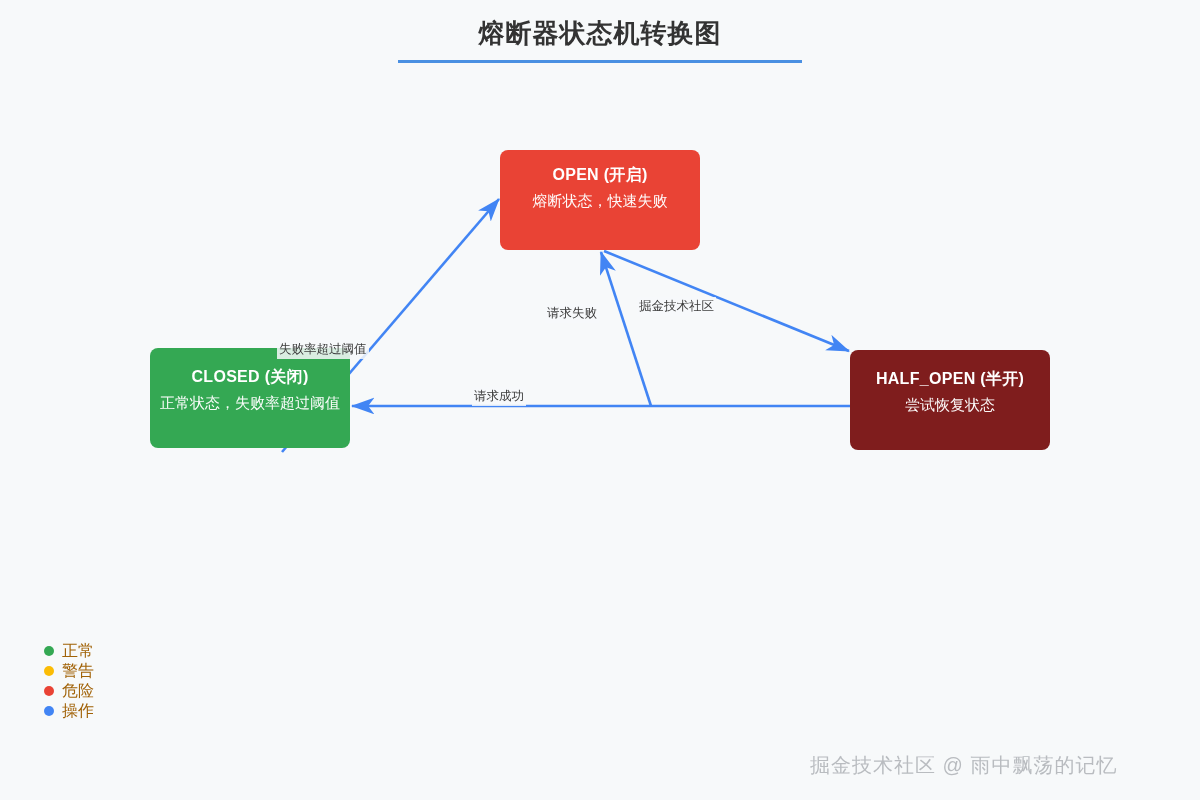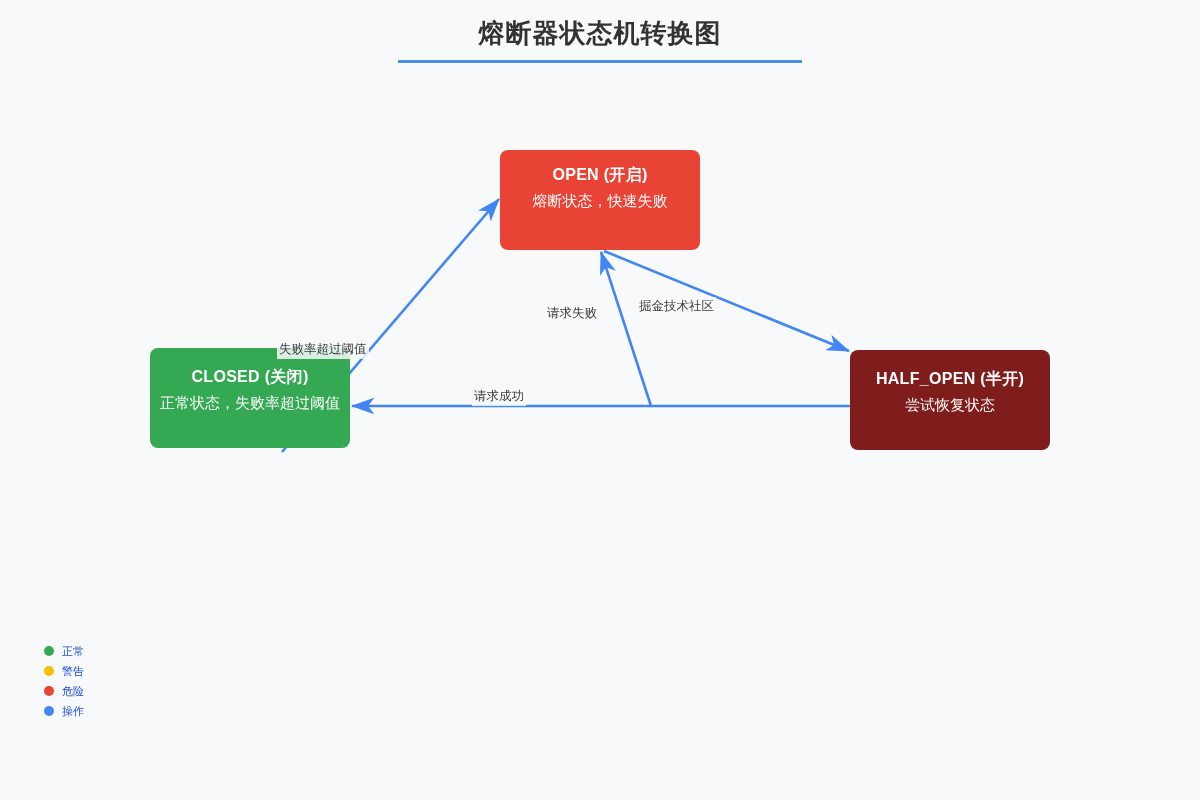--- a/index.html
+++ b/index.html
@@ -124,22 +124,22 @@
     height: 20px;
   }
   .legend-dot {
     width: 10px;
     height: 10px;
     border-radius: 50%;
     margin-right: 8px;
     flex: 0 0 auto;
   }
   .legend-text {
-    font-size: 11px;
-    color: #1d4ed8;
+    font-size: 16px;
+    color: #a16207;
     line-height: 1;
   }
   
   #watermark {
     position: absolute;
     left: 810px;
     top: 752px;
     font-size: 20px;
     color: #b9bcc0;
     letter-spacing: 1px;
@@ -202,14 +202,15 @@
     <div class="legend-row">
       <span class="legend-dot" style="background:#e94335"></span>
       <span class="legend-text">危险</span>
     </div>
     <div class="legend-row">
       <span class="legend-dot" style="background:#4285f4"></span>
       <span class="legend-text">操作</span>
     </div>
   </div>
 
+  <div id="watermark">掘金技术社区 @ 雨中飘荡的记忆</div>
 
 </div>
 
 </body></html>

